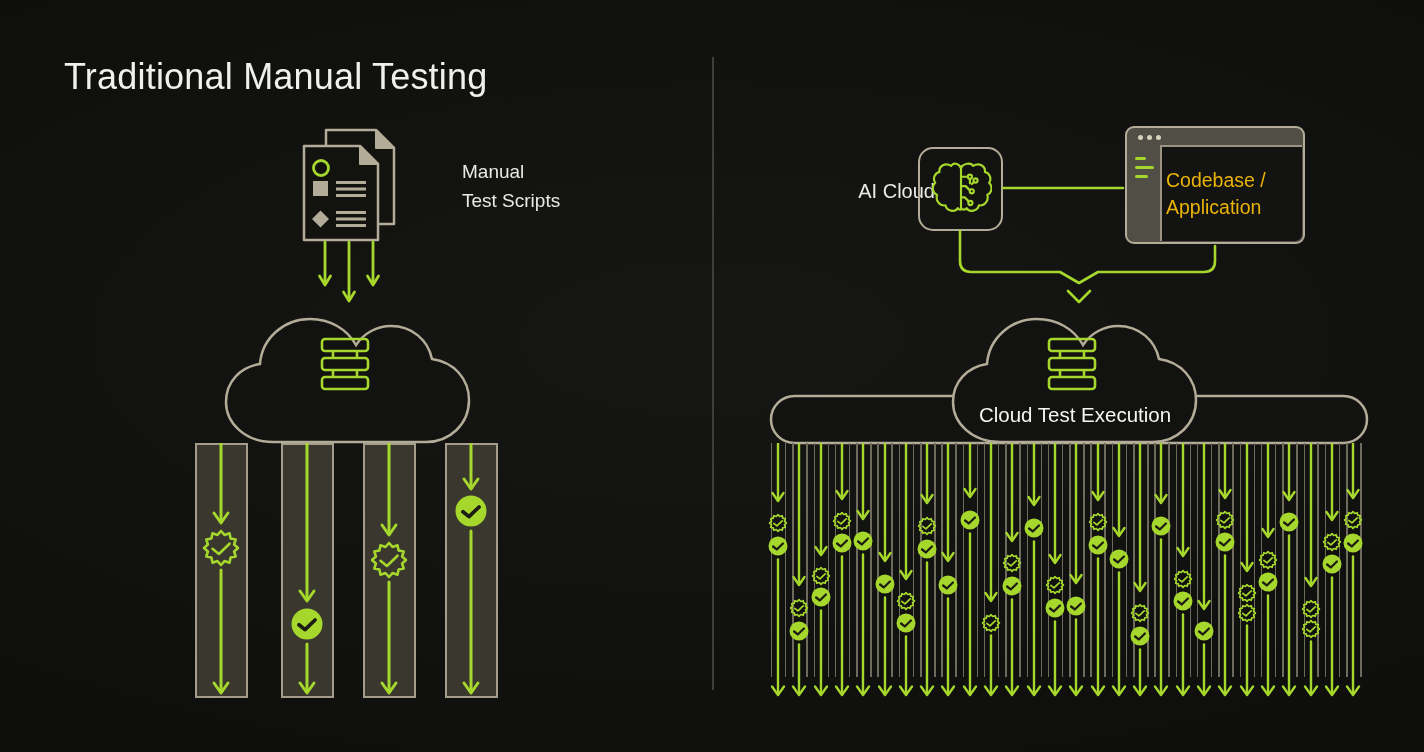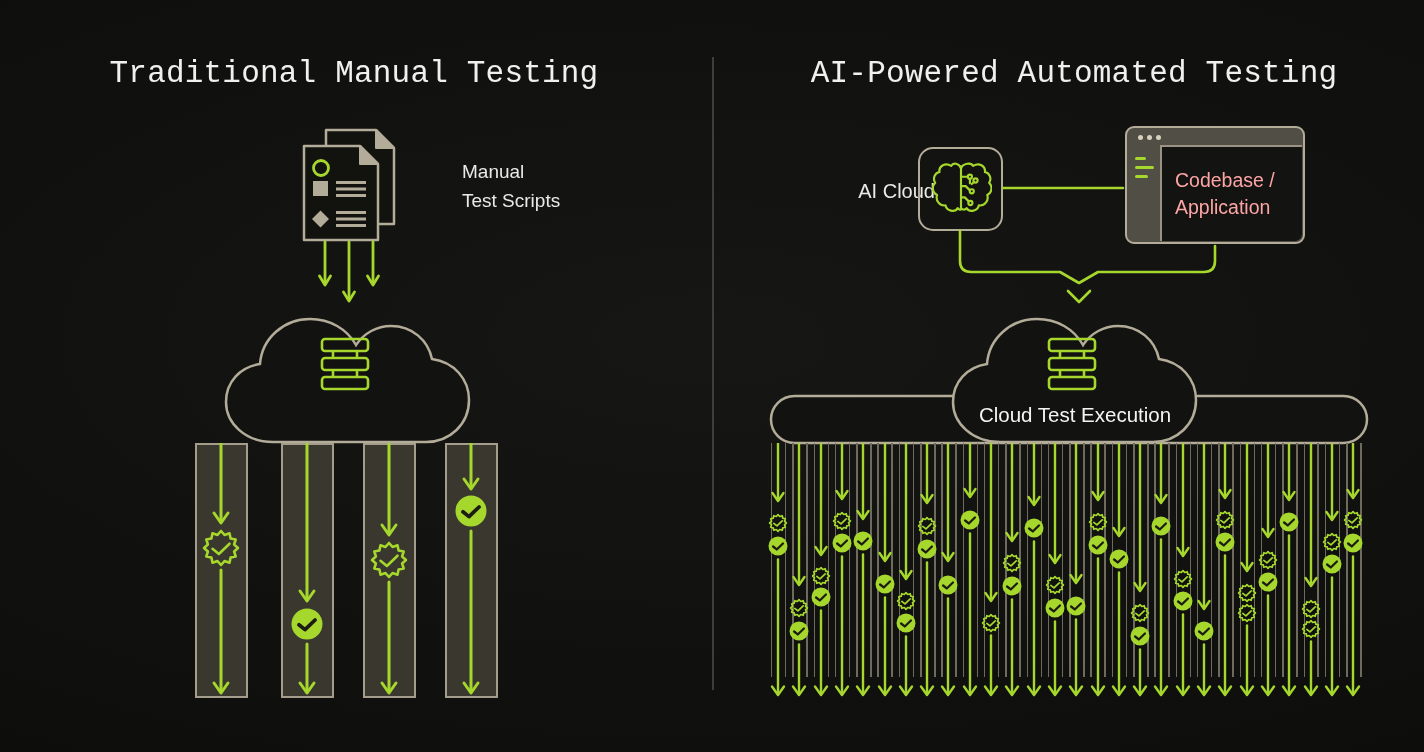--- a/index.html
+++ b/index.html
@@ -3,21 +3,21 @@
 <meta charset="utf-8">
 <style>
   html,body{margin:0;padding:0;background:#0b0b09;}
   .canvas{
     position:relative;width:1424px;height:752px;overflow:hidden;
     background:radial-gradient(90% 70% at 50% 45%, #161614 0%, #0d0d0b 100%);
     font-family:"Liberation Sans", sans-serif;
   }
   .abs{position:absolute;}
   .title{
-    font-size:31px;font-weight:500;color:#f0f0ee;text-align:center;letter-spacing:0.2px;font-family:Liberation Mono, monospace;
+    font-size:36px;font-weight:500;color:#f0f0ee;letter-spacing:0.2px;
   }
   .divider{width:2px;background:#3f3f3a;}
   .smalllabel{font-size:19px;color:#e9e9e7;line-height:1.5;margin-left:38px;}
   .cloudlabel{font-size:20.5px;color:#f4f4f2;text-align:center;}
   .lane{position:absolute;top:0;width:53px;height:255px;background:#39372e;border:2px solid #a49d8c;box-sizing:border-box;}
   .lane svg{position:absolute;left:-2px;top:-2px;}
   .rlane{position:absolute;top:0;}
   .rails{
     background:repeating-linear-gradient(90deg,
       transparent 0px, transparent 1px,
@@ -26,35 +26,34 @@
       #6e6a5c 15px, #6e6a5c 16.5px,
       transparent 16.5px, transparent 21.3px);
   }
   .browser{
     background:#514e45;border:2px solid #b3ac99;border-radius:9px;box-sizing:border-box;
   }
   .browser .dot{position:absolute;width:5px;height:5px;border-radius:50%;background:#d6d0bd;top:7px;}
   .browser .content{
     position:absolute;left:33px;top:17px;right:1px;bottom:1px;background:#131311;
     border-left:2px solid #9a9383;border-top:2px solid #9a9383;border-radius:0 0 7px 0;
-    display:flex;align-items:center;box-sizing:border-box;padding-left:13px;
-    font-size:19.5px;line-height:1.4;color:#fca5a5;
+    display:flex;align-items:center;box-sizing:border-box;padding-left:4px;
+    font-size:19.5px;line-height:1.4;color:#eab308;
   }
   .browser .sline{position:absolute;height:3px;border-radius:2px;background:#a6d72c;left:8px;}
   .agentbox{border:2.5px solid #b3ac99;border-radius:15px;box-sizing:border-box;}
 </style>
 </head>
 <body>
 
 <div class="canvas">
 
   <div class="abs divider" style="left:712px;top:57px;height:633px;"></div>
 
   <div class="abs title" style="left:64px;top:56px;width:580px;">Traditional Manual Testing</div>
-  <div class="abs title" style="left:784px;top:56px;width:580px;">AI-Powered Automated Testing</div>
 
   <svg class="abs" style="left:296px;top:120px;" width="106" height="124" viewBox="0 0 106 124">
     <path d="M30 10 H80 L98 28 V104 H30 Z" fill="#12120f" stroke="#b3ac99" stroke-width="2.5" stroke-linejoin="round"></path>
     <path d="M80 10 V28 H98 Z" fill="#b3ac99" stroke="#b3ac99" stroke-width="2" stroke-linejoin="round"></path>
     <path d="M8 26 H64 L82 44 V120 H8 Z" fill="#12120f" stroke="#b3ac99" stroke-width="2.5" stroke-linejoin="round"></path>
     <path d="M64 26 V44 H82 Z" fill="#b3ac99" stroke="#b3ac99" stroke-width="2" stroke-linejoin="round"></path>
     <circle cx="25" cy="48" r="7.5" fill="none" stroke="#a6d72c" stroke-width="2.8"></circle>
     <rect x="17" y="61" width="15" height="15" fill="#b3ac99"></rect>
     <rect x="40" y="61" width="30" height="3" fill="#b3ac99"></rect>
     <rect x="40" y="67.5" width="30" height="3" fill="#b3ac99"></rect>

